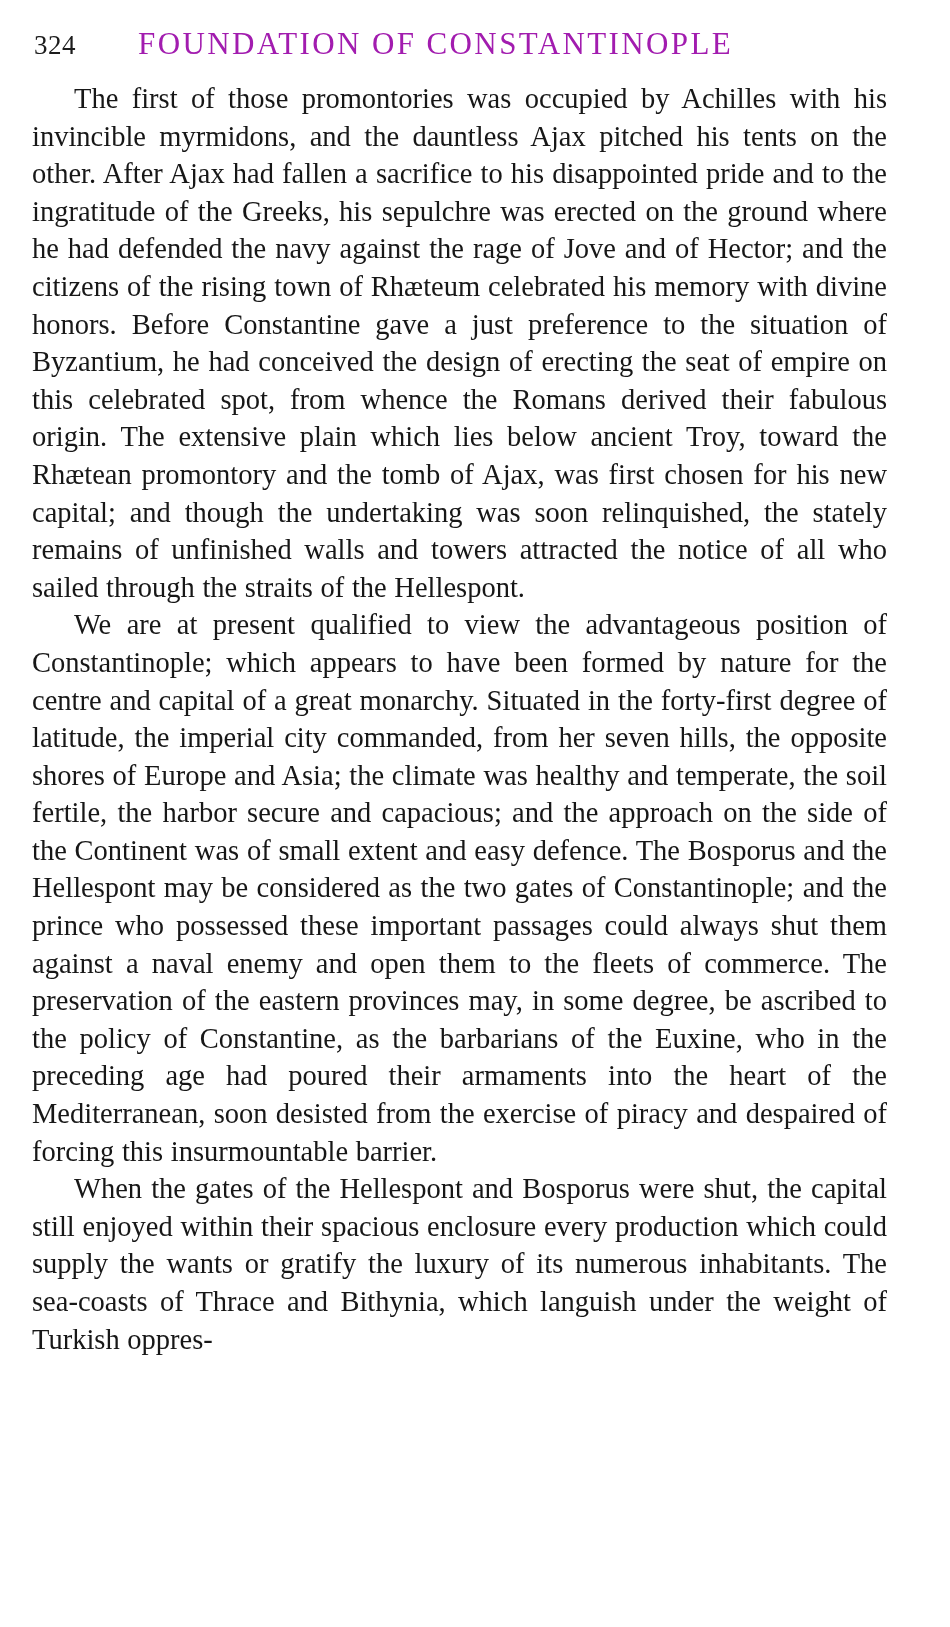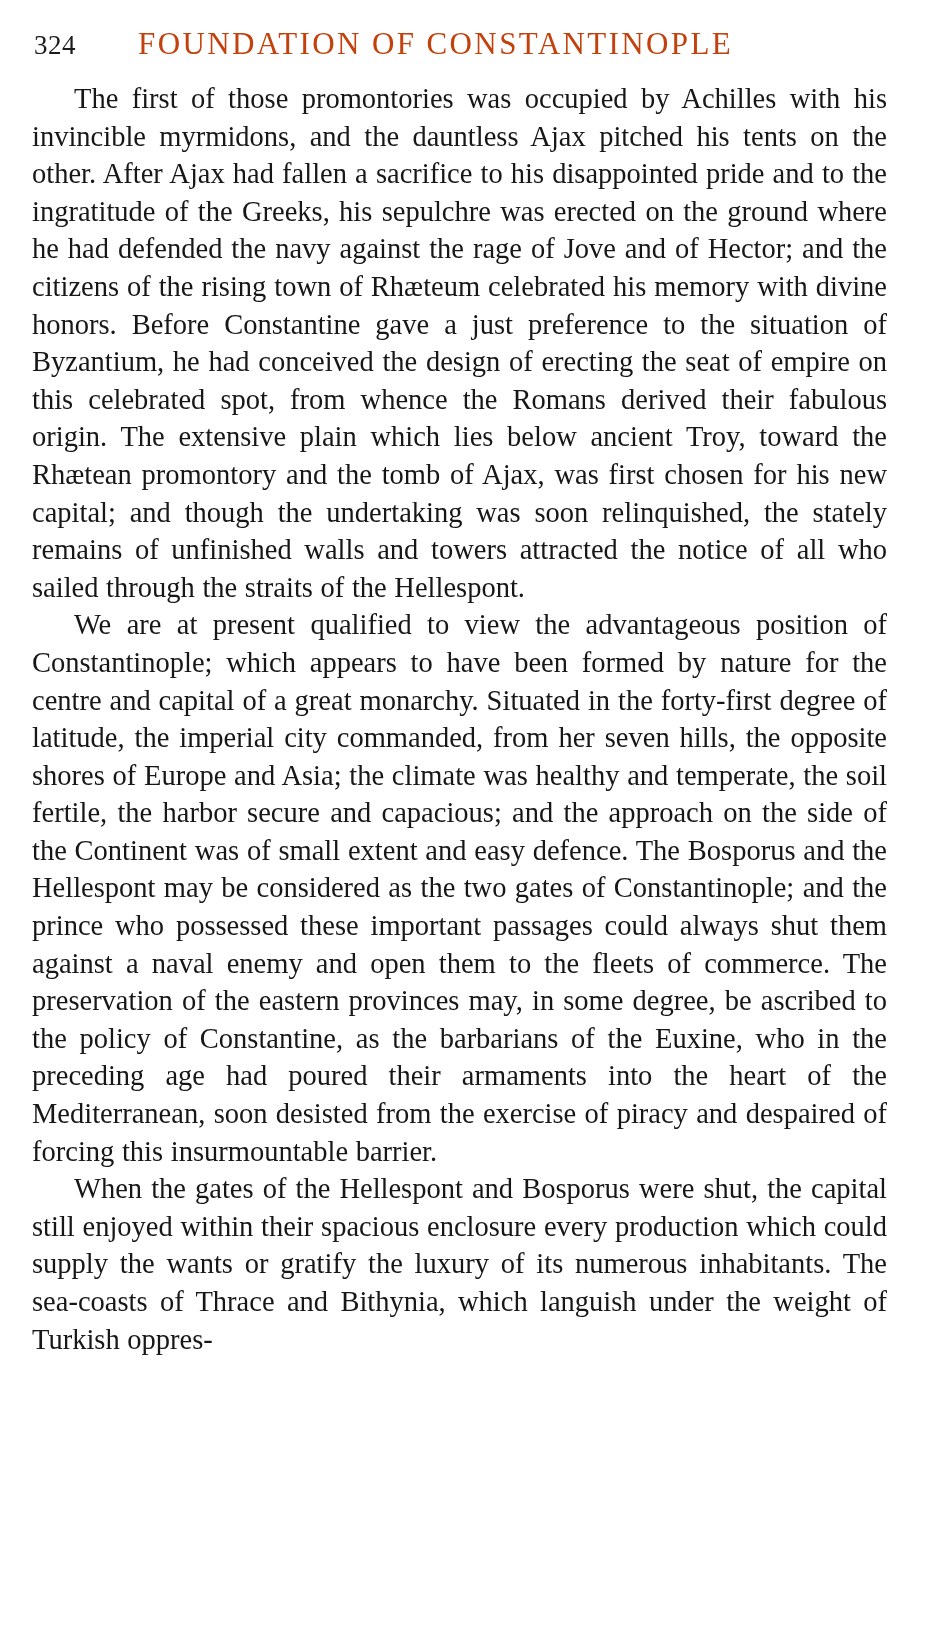--- a/index.html
+++ b/index.html
@@ -33,21 +33,21 @@
     font-variant: normal;
     width: 96px;
     flex: 0 0 96px;
     text-align: left;
     padding-left: 2px;
     color: #1c1c1c;
   }
   .head-title {
     font-size: 31px;
     letter-spacing: 2.4px;
-    color: #c2410c;
+    color: #a21caf;
     flex: 1 1 auto;
     text-align: left;
     padding-left: 8px;
   }
   .body-text {
     width: 855px;
   }
   p.para {
     margin: 0 0 0 0;
     text-align: justify;

